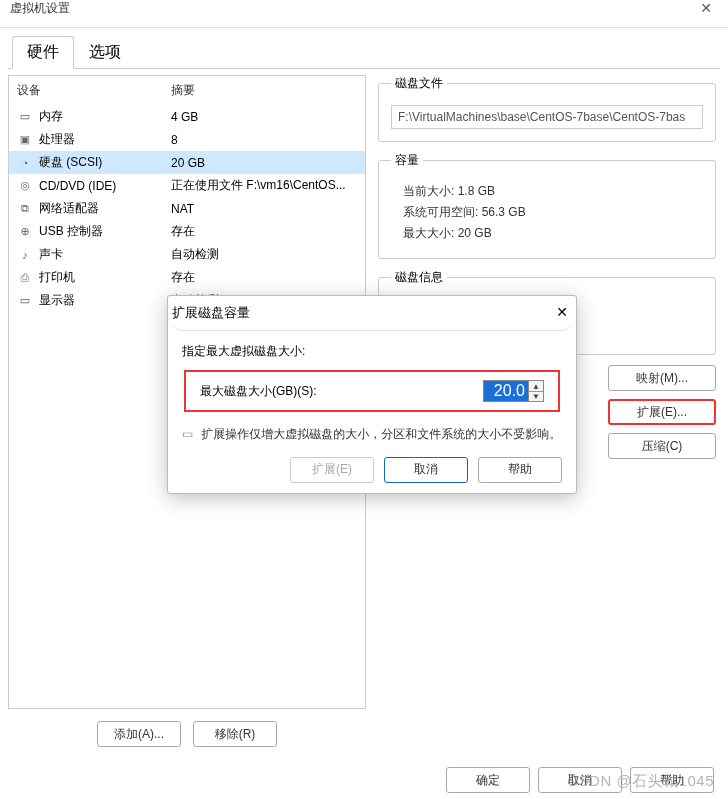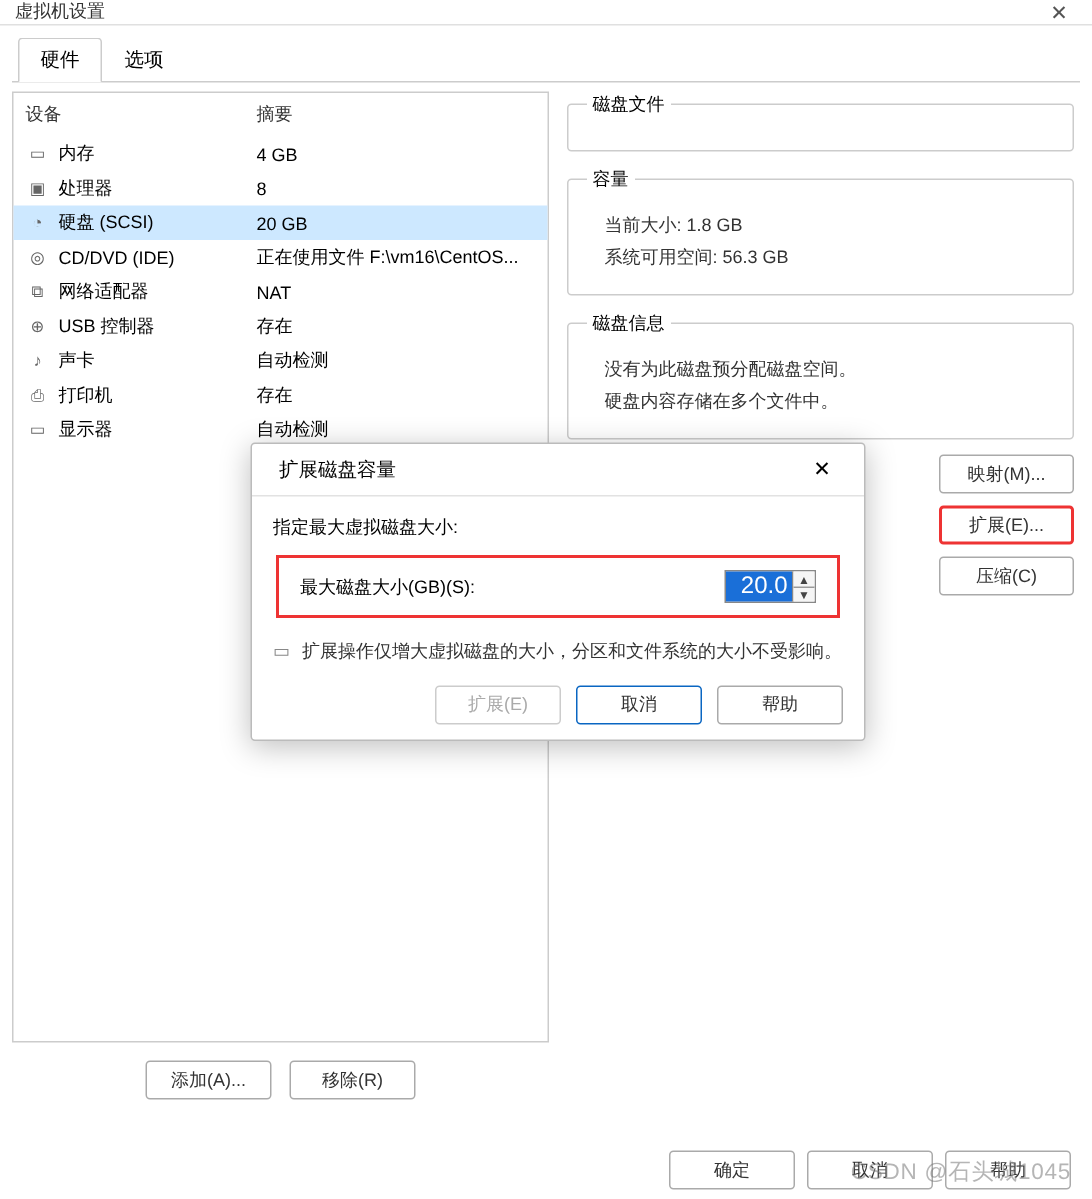--- a/index.html
+++ b/index.html
@@ -1,47 +1,47 @@
 <!DOCTYPE html>
 <html><head>
 <meta charset="utf-8">
 <style>
 * { box-sizing: border-box; font-family: "Microsoft YaHei", "Segoe UI", sans-serif; font-size: 12px; }
 body { margin: 0; background: #fff; width: 728px; height: 799px; position: relative; overflow: hidden; }
-.titlebar { height: 17px; border-bottom: 1px solid #e0e0e0; display: flex; align-items: flex-end; padding: 0 10px; }
+.titlebar { height: 28px; border-bottom: 1px solid #e0e0e0; display: flex; align-items: flex-start; padding: 0 10px; }
 .titlebar-title { flex: 1; color: #333; }
 .titlebar-close { width: 24px; text-align: center; color: #555; cursor: pointer; font-size: 14px; }
 .tabs { display: flex; padding: 8px 8px 0 12px; }
-.tab { padding: 5px 14px; border: 1px solid transparent; cursor: pointer; font-size: 13px; }
+.tab { padding: 5px 14px; border: 1px solid transparent; cursor: pointer; font-size: 16px; }
 .tab.active { border: 1px solid #ccc; border-bottom-color: #fff; background: #fff; border-radius: 3px 3px 0 0; position: relative; z-index: 2; }
 .tabs-line { border-bottom: 1px solid #ccc; margin-top: -1px; margin-left: 8px; margin-right: 8px; }
 .content { display: flex; padding: 6px 8px 8px 8px; gap: 8px; }
 .left-pane { width: 358px; display: flex; flex-direction: column; }
 .device-list { border: 1px solid #ccc; height: 634px; background: #fff; }
 .dl-head { display: flex; padding: 6px 8px; color: #333; }
 .dl-c1 { width: 154px; }
 .dl-row { display: flex; align-items: center; padding: 3px 8px; cursor: pointer; }
 .dl-row.sel { background: #cde8ff; }
 .ico { width: 16px; height: 14px; margin-right: 6px; display: inline-flex; align-items: center; justify-content: center; color: #666; font-size: 11px; }
 .dl-row .label { width: 132px; white-space: nowrap; overflow: hidden; text-overflow: ellipsis; }
 .dl-row .summary { flex: 1; white-space: nowrap; overflow: hidden; text-overflow: ellipsis; }
 .btnrow { display: flex; justify-content: center; gap: 12px; margin-top: 12px; }
 .btn { min-width: 84px; height: 26px; border: 1px solid #aaa; background: #fff; border-radius: 3px; cursor: pointer; display: inline-flex; align-items: center; justify-content: center; color: #333; padding: 0 12px; }
 .right-pane { flex: 1; padding: 0 4px; position: relative; }
 fieldset { border: 1px solid #ccc; border-radius: 3px; margin: 0 0 10px 0; padding: 10px 12px 12px 12px; }
 legend { color: #000; padding: 0 4px; }
 .path-box { border: 1px solid #ccc; padding: 4px 6px; white-space: nowrap; overflow: hidden; text-overflow: ellipsis; background: #fff; color: #555; margin-top: 3px; }
 .kv { margin: 4px 12px; color: #333; }
 .side-btns { display: flex; flex-direction: column; gap: 8px; align-items: flex-end; margin-top: 6px; }
-.side-btns .btn { width: 90px; }
+.side-btns .btn { width: 108px; }
 .side-btns .btn.hlred { border: 2px solid #e33; }
 .footer { position: absolute; bottom: 6px; right: 14px; display: flex; gap: 8px; align-items: center; }
 .watermark { position: absolute; bottom: 8px; right: 14px; color: rgba(120,120,120,0.55); font-size: 15px; pointer-events: none; letter-spacing: 0.5px; }
 .dialog { position: absolute; left: 167px; top: 295px; width: 410px; background: #fff; border: 1px solid #bbb; box-shadow: 0 4px 20px rgba(0,0,0,0.25); border-radius: 3px; z-index: 50; }
-.dlg-title { display: flex; align-items: flex-start; padding: 8px 18px; border-bottom: 1px solid #e2e2e2; }
+.dlg-title { display: flex; align-items: flex-start; padding: 8px 4px; border-bottom: 1px solid #e2e2e2; border-radius: 16px; }
 .dlg-title-text { flex: 1; font-size: 13px; }
 .dlg-close { width: 20px; text-align: center; cursor: pointer; font-size: 14px; }
 .dlg-body { padding: 12px 14px 0 14px; }
 .dlg-instr { margin-bottom: 10px; }
 .dlg-field { border: 2px solid #e33; padding: 8px 14px; display: flex; align-items: center; gap: 10px; margin: 0 2px 14px 2px; }
 .dlg-field label { flex: 0 0 auto; }
 .dlg-input-wrap { margin-left: auto; display: flex; align-items: center; border: 1px solid #888; height: 22px; }
 .dlg-input { width: 44px; border: none; outline: none; text-align: right; background: #1a6fd8; color: #fff; height: 100%; padding: 0 3px; font-size: 16px; }
 .spinner { display: flex; flex-direction: column; border-left: 1px solid #888; }
 .sp-btn { width: 14px; height: 10px; font-size: 8px; text-align: center; line-height: 9px; cursor: pointer; color: #444; border: none; background: #f5f5f5; padding: 0; }
@@ -123,26 +123,28 @@
     </div>
     <div class="btnrow">
       <button class="btn">添加(A)...</button>
       <button class="btn">移除(R)</button>
     </div>
   </div>
 
   <div class="right-pane">
     <fieldset>
       <legend>磁盘文件</legend>
+      <div class="path-box">F:\VirtualMachines\base\CentOS-7base\CentOS-7bas</div>
     </fieldset>
 
     <fieldset>
       <legend>容量</legend>
       <div class="kv">当前大小: 1.8 GB</div>
       <div class="kv">系统可用空间: 56.3 GB</div>
+      <div class="kv">最大大小: 20 GB</div>
     </fieldset>
 
     <fieldset>
       <legend>磁盘信息</legend>
       <div class="kv">没有为此磁盘预分配磁盘空间。</div>
       <div class="kv">硬盘内容存储在多个文件中。</div>
     </fieldset>
 
     <div class="side-btns">
       <button class="btn">映射(M)...</button>

